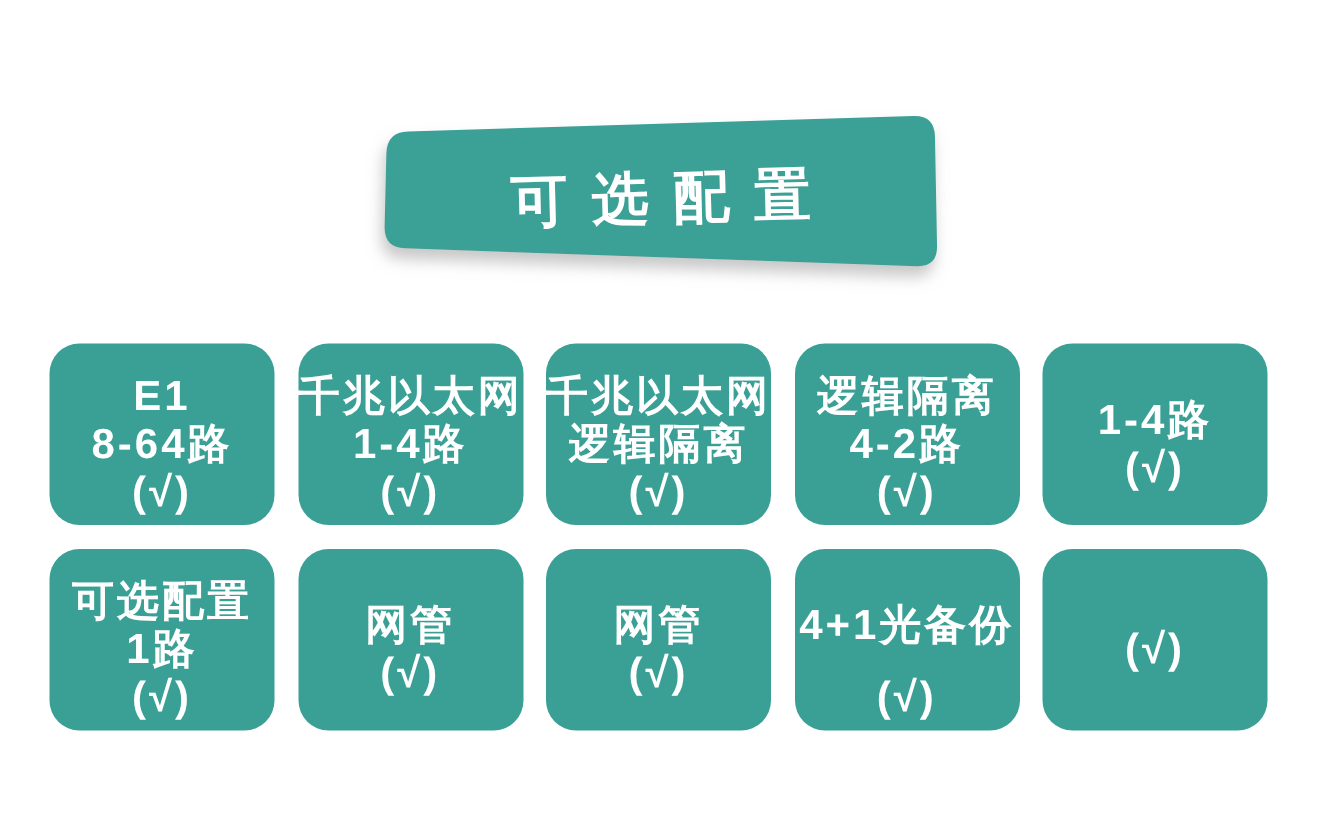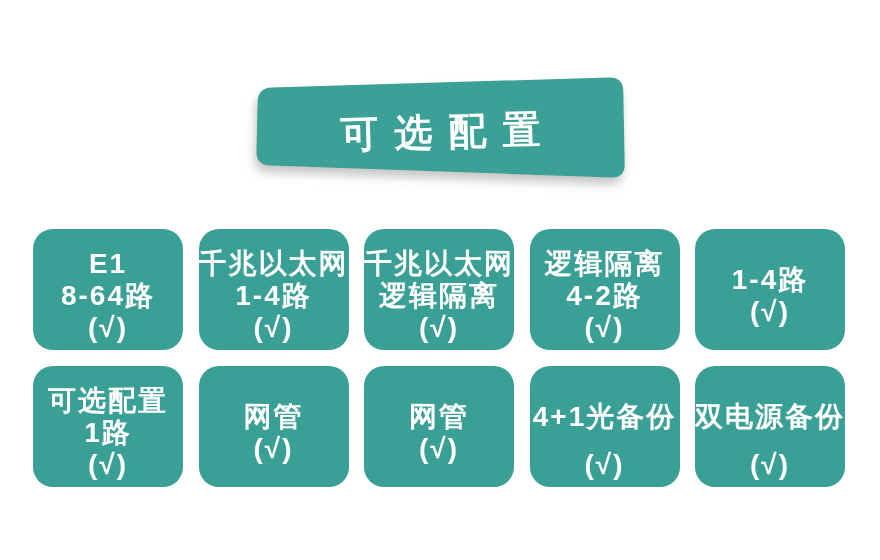--- a/index.html
+++ b/index.html
@@ -152,19 +152,18 @@
         </div>
         <div class="card">
           <div class="card-line">网管</div>
           <div class="card-line">(√)</div>
         </div>
         <div class="card two-line">
           <div class="card-line title">4+1光备份</div>
           <div class="card-line">(√)</div>
         </div>
         <div class="card two-line">
-          <div class="card-line title">双电源备份</div>
           <div class="card-line">(√)</div>
         </div>
       </div>
     </div>
 
 </div>
 
 </body></html>

